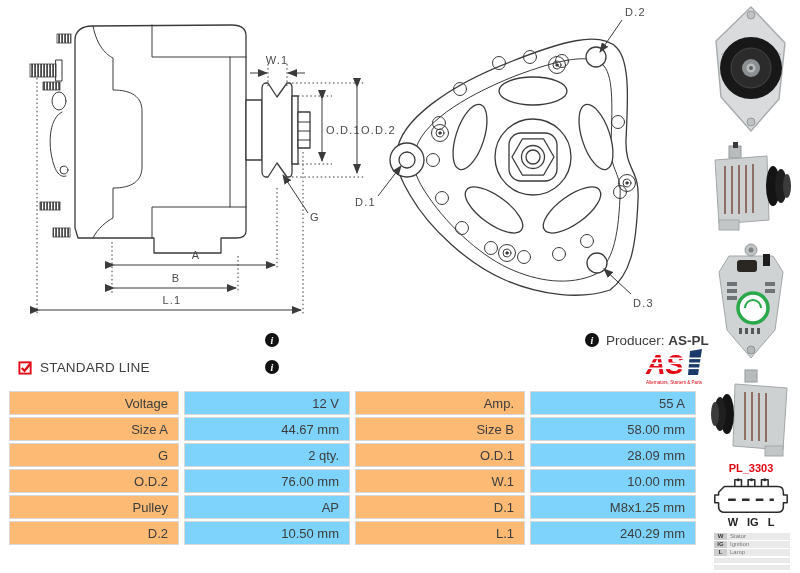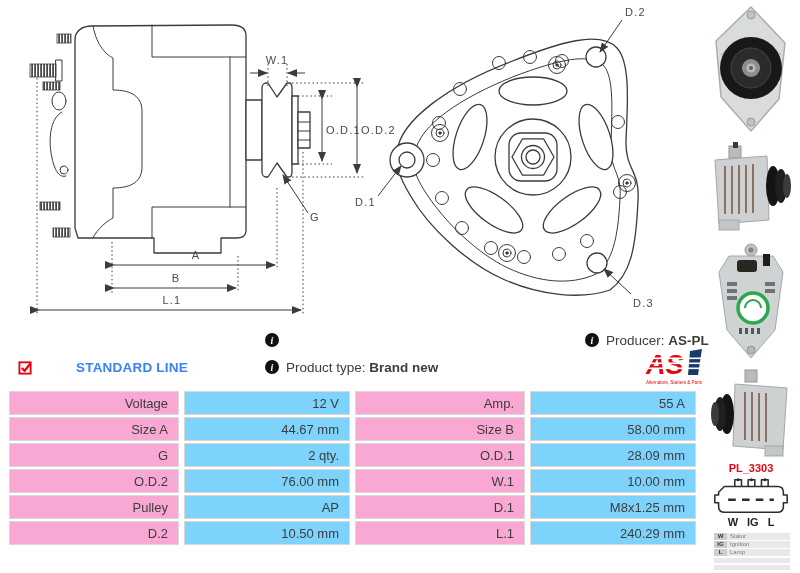--- a/index.html
+++ b/index.html
@@ -13,30 +13,30 @@
   .fw{fill:#fff;stroke:#3b3b3b;stroke-width:1.3;stroke-linejoin:round;}
   .thin{stroke-width:1;}
   .dim{stroke:#3b3b3b;stroke-width:1;fill:none;}
   .dot{stroke:#3b3b3b;stroke-width:1;fill:none;stroke-dasharray:1.5 2.6;}
   .lbl{font-size:11px;fill:#4a4a4a;letter-spacing:1.2px;}
 
   
   .inforow{position:absolute;height:18px;display:flex;align-items:center;gap:7px;font-size:13.5px;white-space:nowrap;}
   .b{font-weight:bold;margin-top:32px;}
   .idx{font-weight:bold;color:#14213d;}
-  .redline{color:#3b82f6;font-weight:bold;letter-spacing:.2px;margin-left:36px;}
+  .redline{color:#404040;font-weight:normal;letter-spacing:.2px;}
   .info-ic{display:inline-flex;align-items:center;justify-content:center;width:14px;height:14px;
            border-radius:50%;background:#111;color:#fff;font-size:10px;font-weight:bold;
            font-family:"Liberation Serif",serif;font-style:italic;flex:0 0 auto;}
 
   
   table.specs{position:absolute;left:4px;top:389px;border-collapse:separate;border-spacing:5px 2px;table-layout:fixed;}
   table.specs td{height:20px;padding:1px 10px;font-size:13px;text-align:right;vertical-align:middle;
                  border:1px solid #d8d8d8;color:#3d3d3d;overflow:hidden;}
-  td.k{background:#f9a8d4;width:148px;}
+  td.k{background:#fdba74;width:148px;}
   td.v{background:#7dd3fc;width:144px;}
 
   
   .thumb{position:absolute;left:706px;width:90px;display:flex;justify-content:center;cursor:pointer;}
   .plugcode{position:absolute;left:706px;top:462px;width:90px;text-align:center;
             color:#e30613;font-weight:bold;font-size:11px;}
   .plugsvg{position:absolute;left:712px;top:476px;}
   .pins{position:absolute;left:706px;top:516px;width:90px;display:flex;justify-content:center;gap:9px;
         font-weight:bold;font-size:11px;color:#222;}
   .legend{position:absolute;left:714px;top:533px;width:76px;}
@@ -211,24 +211,20 @@
     </svg>
     <span class="redline">STANDARD LINE</span>
   </div>
 
   <div class="inforow" style="left:265px;top:331px;">
     <span class="info-ic">i</span>
   </div>
 
   <div class="inforow" style="left:265px;top:358px;">
     <span class="info-ic">i</span>
-    <span>
-      <span>Product type:</span>
-      <span class="b">Brand new</span>
-    </span>
   </div>
 
   <div class="inforow" style="left:585px;top:331px;">
     <span class="info-ic">i</span>
     <span>
       <span>Producer:</span>
       <span class="b">AS-PL</span>
     </span>
   </div>
 

